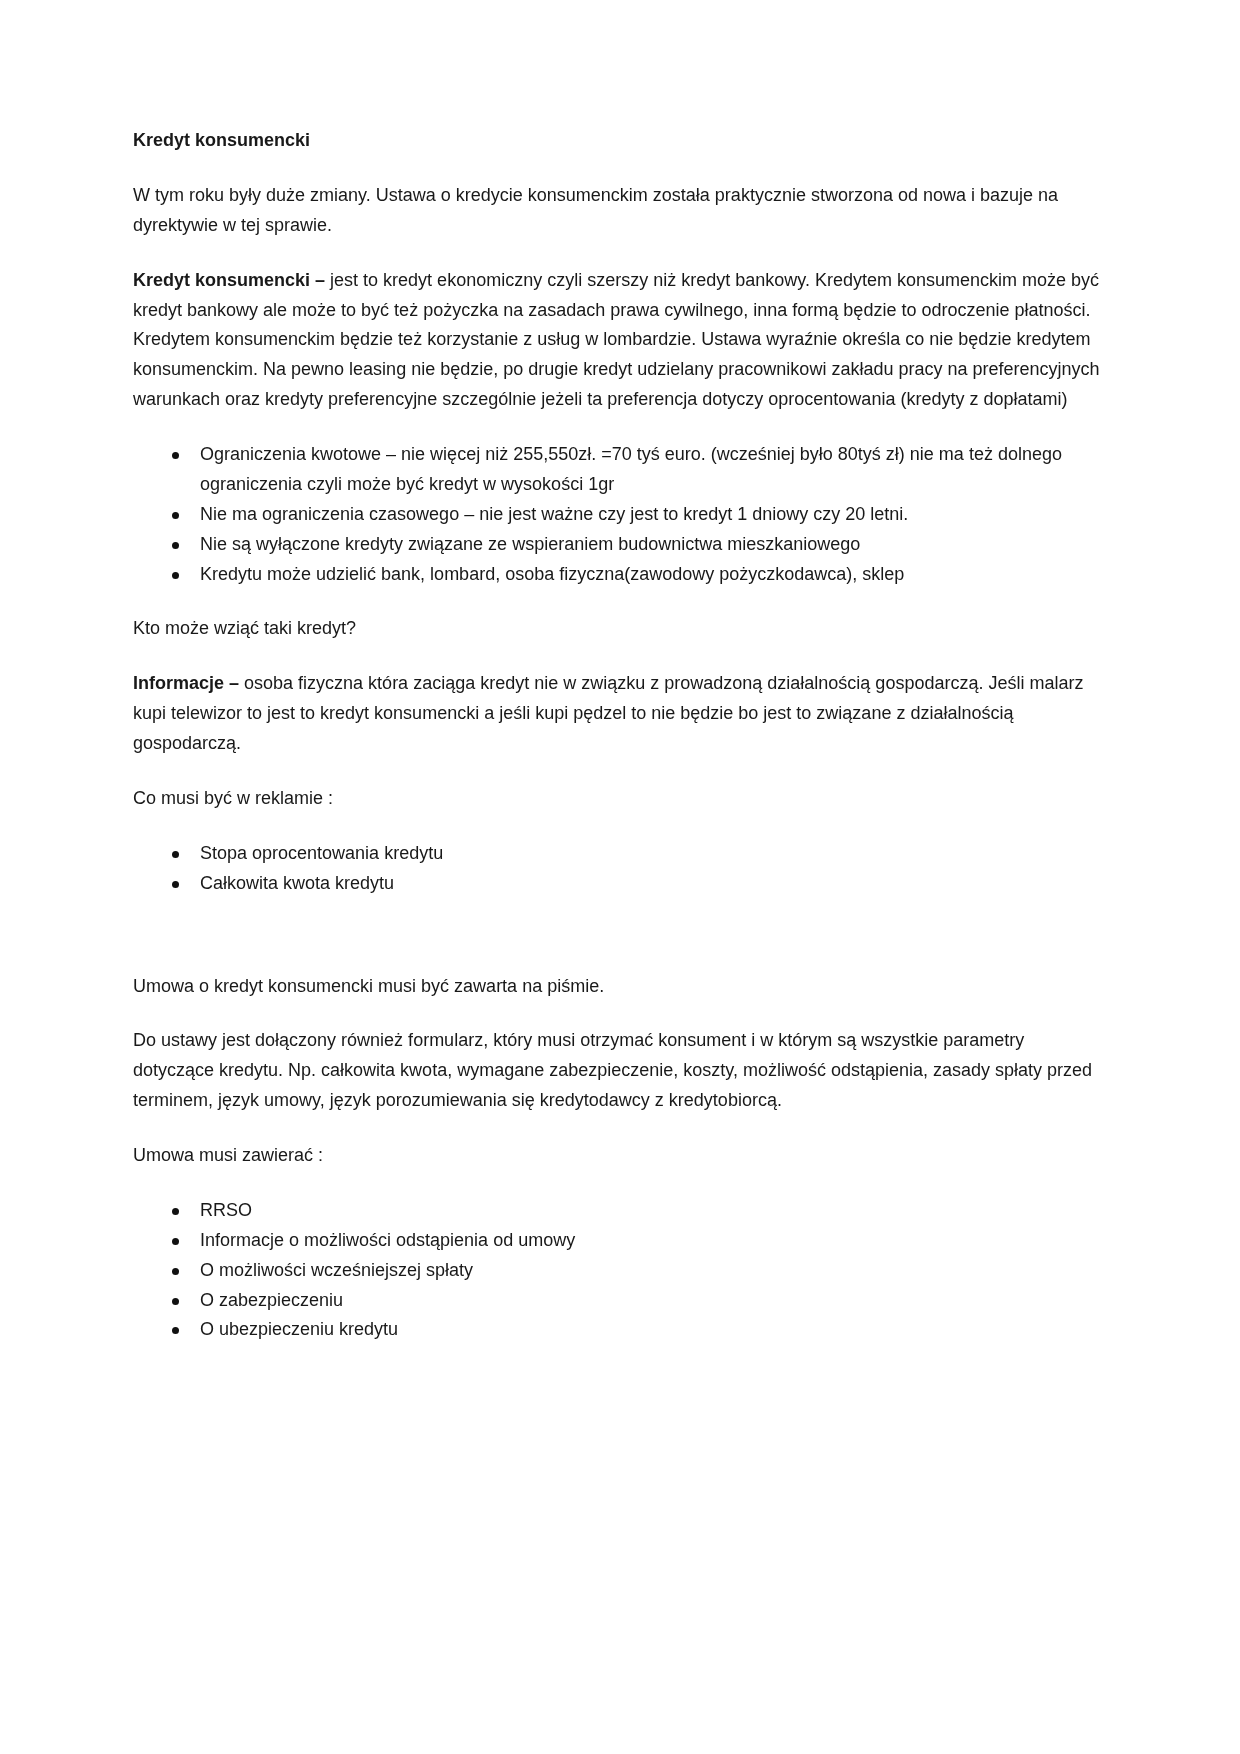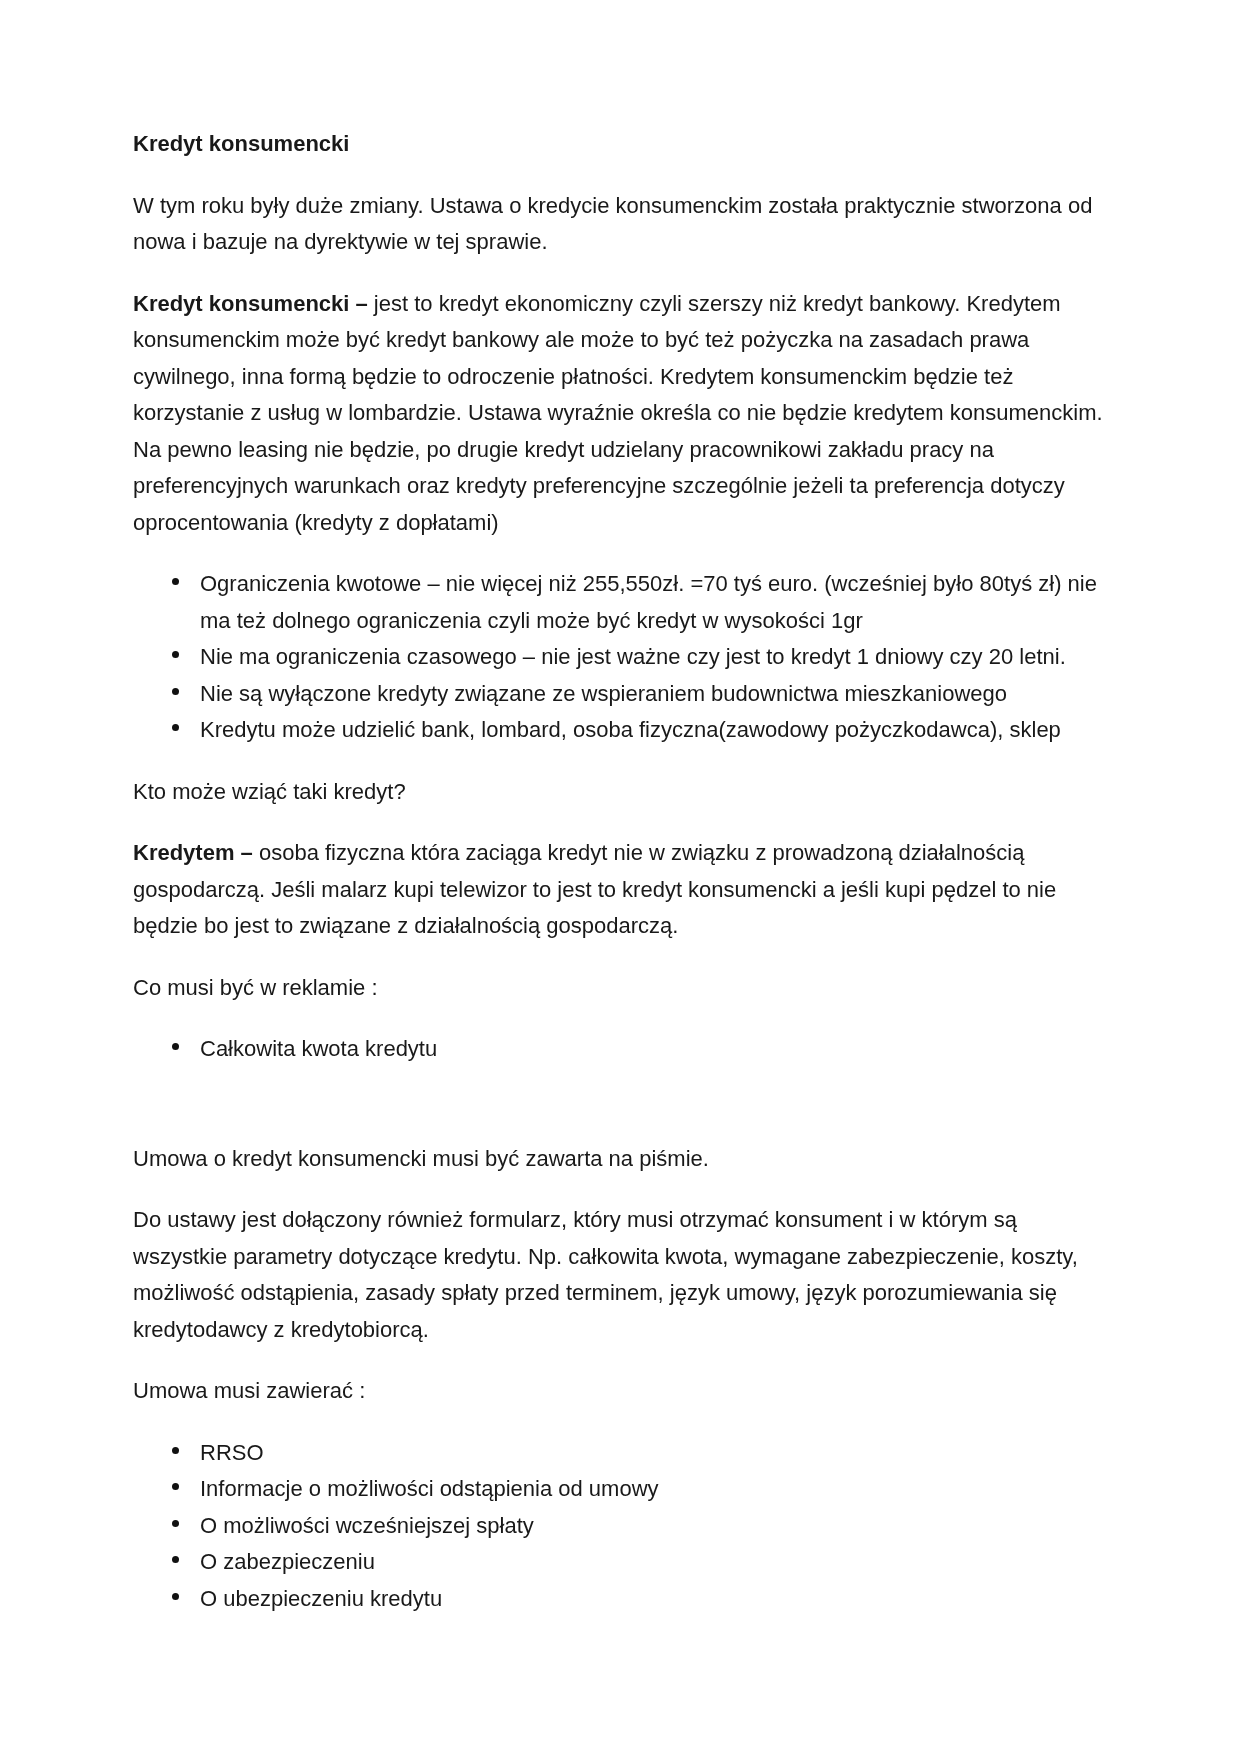--- a/index.html
+++ b/index.html
@@ -17,21 +17,21 @@
   .page {
     box-sizing: border-box;
     width: 1240px;
     height: 1754px;
     padding: 126px 133px 40px 133px;
     background: #ffffff;
     overflow: hidden;
   }
   .doc {
     width: 974px;
-    font-size: 22px;
+    font-size: 18px;
     line-height: 1.66;
   }
   .doc p {
     margin: 0 0 25px 0;
   }
   .doc .heading {
     font-weight: bold;
   }
   .lead-bold {
     font-weight: bold;
@@ -74,26 +74,27 @@
 
     <ul class="bullets">
       <li>Ograniczenia kwotowe – nie więcej niż 255,550zł. =70 tyś euro. (wcześniej było 80tyś zł) nie ma też dolnego ograniczenia czyli może być kredyt w wysokości 1gr</li>
       <li>Nie ma ograniczenia czasowego – nie jest ważne czy jest to kredyt 1 dniowy czy 20 letni.</li>
       <li>Nie są wyłączone kredyty związane ze wspieraniem budownictwa mieszkaniowego</li>
       <li>Kredytu może udzielić bank, lombard, osoba fizyczna(zawodowy pożyczkodawca), sklep</li>
     </ul>
 
     <p>Kto może wziąć taki kredyt?</p>
 
-    <p><span class="lead-bold">Kredytem –</span><span> osoba fizyczna która zaciąga kredyt nie w związku z prowadzoną działalnością gospodarczą. Jeśli malarz kupi telewizor to jest to kredyt konsumencki a jeśli kupi pędzel to nie będzie bo jest to związane z działalnością gospodarczą.</span></p>
+    <p><span class="lead-bold">Informacje –</span><span> osoba fizyczna która zaciąga kredyt nie w związku z prowadzoną działalnością gospodarczą. Jeśli malarz kupi telewizor to jest to kredyt konsumencki a jeśli kupi pędzel to nie będzie bo jest to związane z działalnością gospodarczą.</span></p>
 
 
     <p>Co musi być w reklamie :</p>
 
     <ul class="bullets">
+      <li>Stopa oprocentowania kredytu</li>
       <li>Całkowita kwota kredytu</li>
     </ul>
 
     <div class="spacer"></div>
 
     <p>Umowa o kredyt konsumencki musi być zawarta na piśmie.</p>
 
     <p>Do ustawy jest dołączony również formularz, który musi otrzymać konsument i w którym są wszystkie parametry dotyczące kredytu. Np. całkowita kwota, wymagane zabezpieczenie, koszty, możliwość odstąpienia, zasady spłaty przed terminem, język umowy, język porozumiewania się kredytodawcy z kredytobiorcą.</p>
 
     <p>Umowa musi zawierać :</p>

